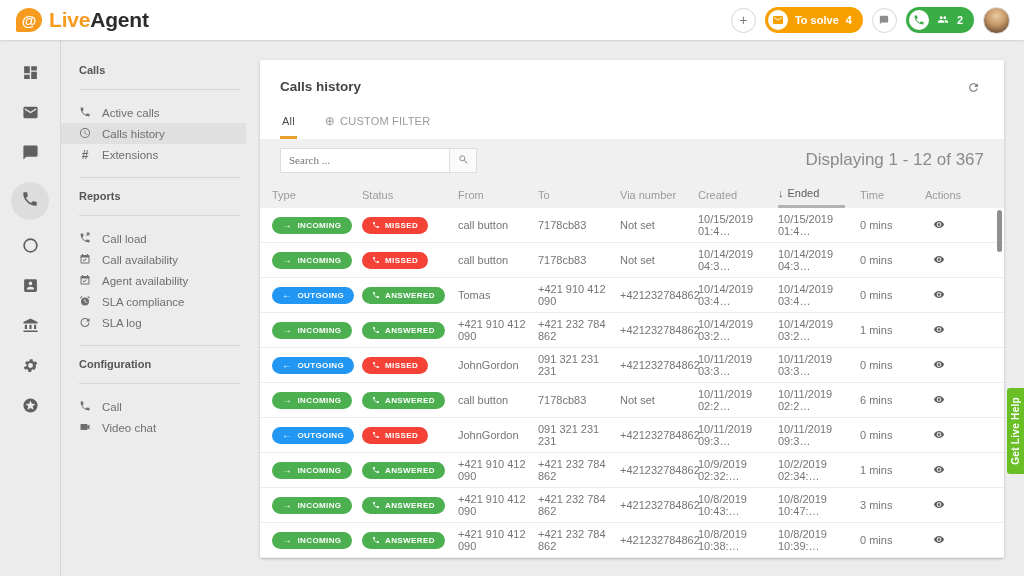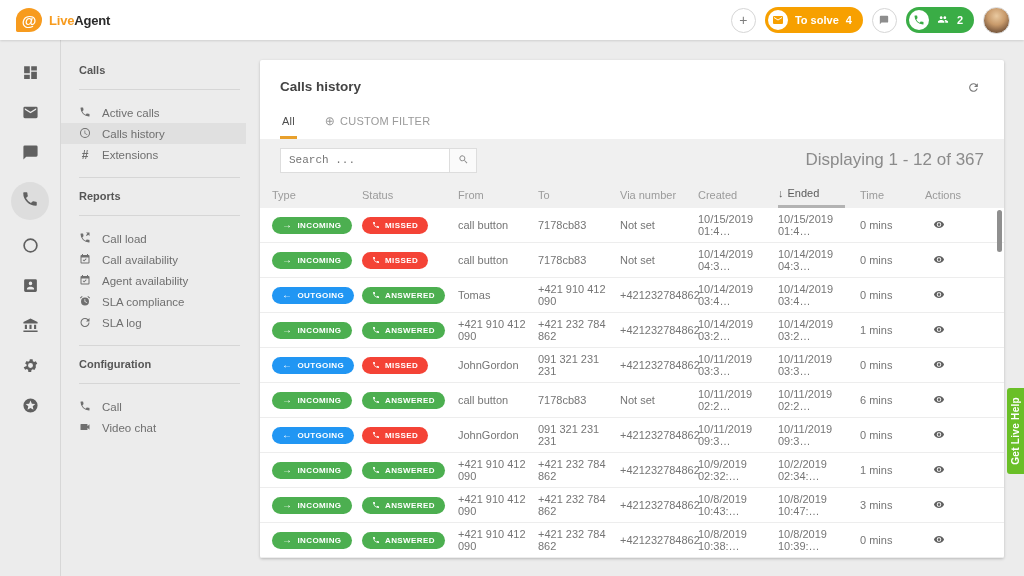--- a/index.html
+++ b/index.html
@@ -6,21 +6,21 @@
   html,body { width:1024px; height:576px; overflow:hidden; }
   body { font-family:"Liberation Sans", sans-serif; background:#ececec; color:#757575; }
 
   
   .topbar { height:40px; background:#fff; display:flex; align-items:center;
             box-shadow:0 1px 2px rgba(0,0,0,.12); position:relative; z-index:5; }
   .logo { display:flex; align-items:center; margin-left:16px; gap:7px; }
   .logo-bubble { width:26px; height:24px; background:#f79b1e; border-radius:50% 50% 50% 6%;
                  color:#fff; font-weight:bold; font-size:15px; display:flex; align-items:center;
                  justify-content:center; }
-  .logo-text { font-size:13px; letter-spacing:-.2px; }
+  .logo-text { font-size:21px; letter-spacing:-.2px; }
   .logo-text .live { color:#f79b1e; font-weight:600; }
   .logo-text .agent { color:#2b2b2b; font-weight:700; }
   .topbar-right { margin-left:auto; margin-right:14px; display:flex; align-items:center; gap:9px; }
   .circle-btn { width:25px; height:25px; border-radius:50%; background:#fff; border:1px solid #d6d6d6;
                 display:flex; align-items:center; justify-content:center; color:#7d7d7d;
                 font-size:14px; line-height:1; }
   .pill { height:26px; border-radius:13px; display:flex; align-items:center; color:#fff;
           font-size:11px; font-weight:bold; padding:0 11px 0 3px; gap:7px; }
   .pill.orange { background:#f7a000; }
   .pill.green { background:#3aad46; }
@@ -59,21 +59,21 @@
 
   .tabs { display:flex; padding-left:20px; gap:26px; height:33px; }
   .tab { display:flex; align-items:center; gap:5px; font-size:11px; color:#9a9a9a;
          border-bottom:3px solid transparent; padding:0 2px; letter-spacing:.2px; }
   .tab.active { color:#4e4e4e; border-bottom-color:#e8a02c; }
   .tab .txt-icon { font-size:12px; font-weight:normal; }
 
   .toolbar { background:#f0f0f0; height:42px; display:flex; align-items:center; padding:0 20px; }
   .search-wrap { display:flex; }
   .search-input { width:170px; height:25px; border:1px solid #ddd; background:#fff;
-                  font-family:Liberation Mono, monospace; font-size:11px; color:#777; padding:0 8px; outline:none; }
+                  font-family:Liberation Serif, serif; font-size:11px; color:#777; padding:0 8px; outline:none; }
   .search-btn { width:27px; height:25px; border:1px solid #ddd; border-left:none; background:#fafafa;
                 display:flex; align-items:center; justify-content:center; color:#8b8b8b; }
   .search-btn svg { width:11px; height:11px; }
   .displaying { margin-left:auto; font-size:17px; color:#8b8b8b; }
 
   .grid-cols { display:grid; grid-template-columns:90px 96px 80px 82px 78px 80px 82px 65px 1fr;
                padding-left:12px; align-items:center; }
   .thead { background:#f0f0f0; height:27px; font-size:11px; color:#9b9b9b; }
   .th.sorted { color:#5c5c5c; height:100%; display:flex; align-items:center; }
   .th.sorted .sorted-inner { border-bottom:3px solid #b3b3b3; height:100%; display:flex;

